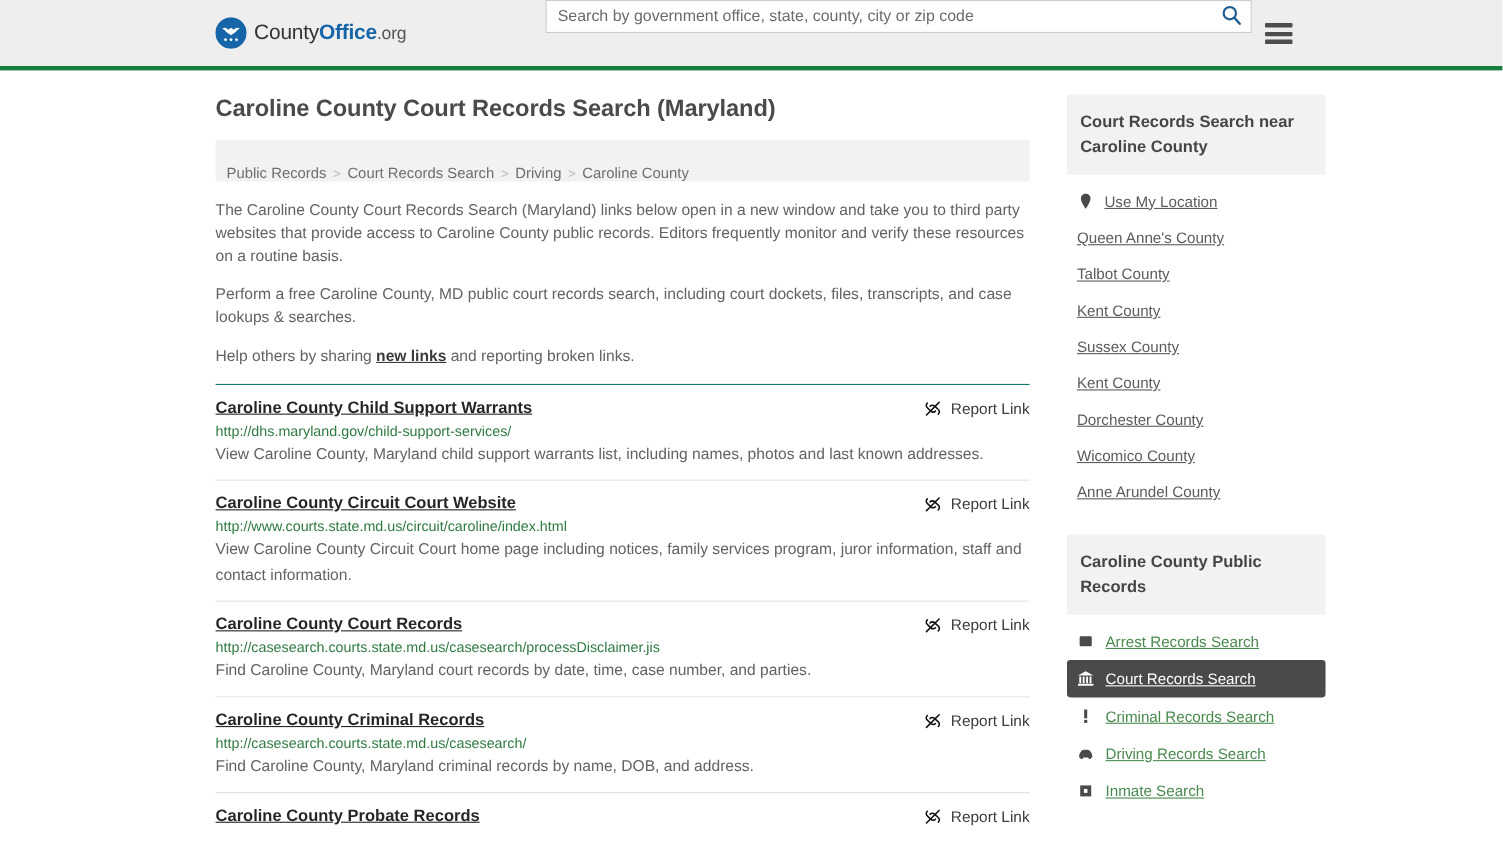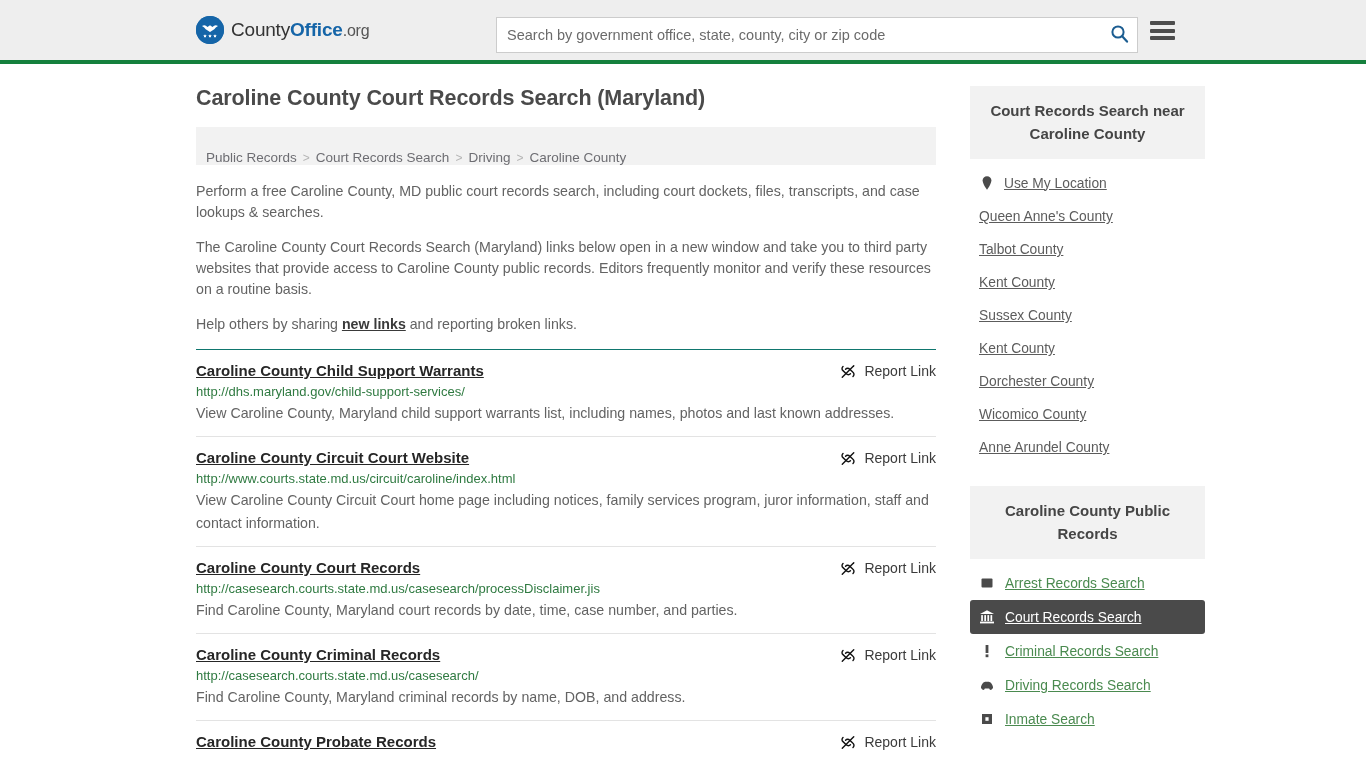--- a/index.html
+++ b/index.html
@@ -42,23 +42,23 @@
     color: #333333;
     white-space: nowrap;
   }
   .brand-text b { color: #1565a8; font-weight: 700; }
   .brand-text .n1 { font-weight: 400; color:#333; }
   .brand-text .tld { font-size: 16px; color:#555; }
 
   .search-wrap {
     position: absolute;
     left: 496px;
-    top: 17px;
+    top: 0;
     width: 642px;
-    height: 36px;
+    height: 30px;
     background: #ffffff;
     border: 1px solid #cccccc;
     display: flex;
     align-items: center;
   }
   #search-input {
     border: 0;
     outline: none;
     flex: 1;
     height: 100%;
@@ -173,21 +173,20 @@
   }
 
   
   .panel-head {
     background: #f2f2f2;
     padding: 13px 12px 14px 12px;
     font-size: 15px;
     font-weight: bold;
     color: #454545;
     line-height: 23px;
-    text-align: center;
   }
   .panel-body { padding-top: 7px; }
   .near-item {
     display: flex;
     align-items: center;
     gap: 9px;
     padding: 9px 0 9px 9px;
     font-size: 13.8px;
   }
   .near-item a, .near-item span.lbl {
@@ -266,22 +265,22 @@
         <a href="#">Public Records</a>
         <span class="sep">&gt;</span>
         <a href="#">Court Records Search</a>
         <span class="sep">&gt;</span>
         <a href="#">Driving</a>
         <span class="sep">&gt;</span>
         <a href="#">Caroline County</a>
       </nav>
 
     <div class="intro">
+      <p>The Caroline County Court Records Search (Maryland) links below open in a new window and take you to third party websites that provide access to Caroline County public records. Editors frequently monitor and verify these resources on a routine basis.</p>
       <p>Perform a free Caroline County, MD public court records search, including court dockets, files, transcripts, and case lookups &amp; searches.</p>
-      <p>The Caroline County Court Records Search (Maryland) links below open in a new window and take you to third party websites that provide access to Caroline County public records. Editors frequently monitor and verify these resources on a routine basis.</p>
       <p><span>Help others by sharing </span><a href="#">new links</a><span> and reporting broken links.</span></p>
     </div>
 
     <div id="result-list">
         <div class="result">
           <div class="result-head">
             <a href="#" class="result-title">Caroline County Child Support Warrants</a>
             <span class="report-link">
               <span class="ico">
                 <svg width="17" height="17" viewBox="0 0 17 17" aria-hidden="true">

